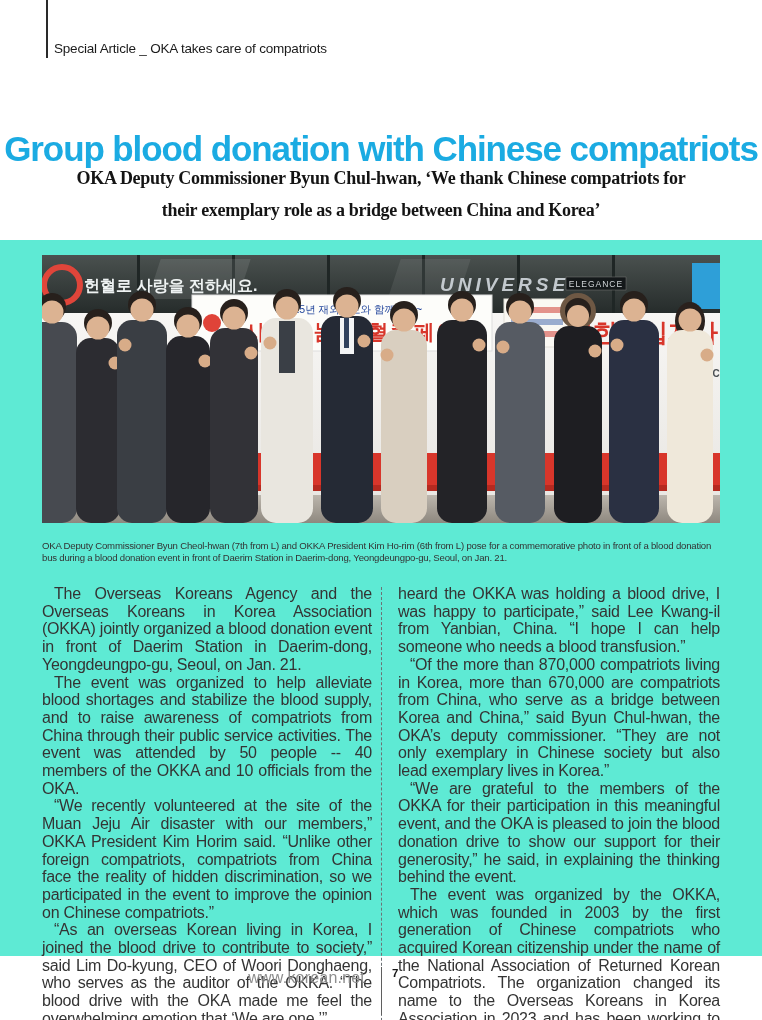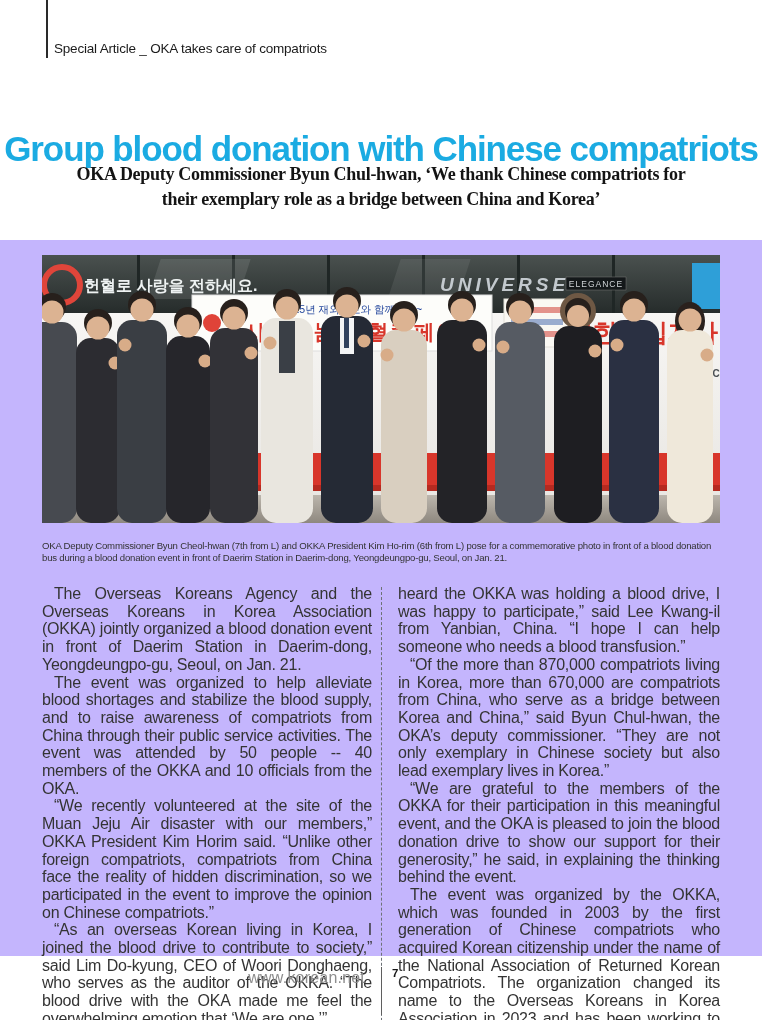--- a/index.html
+++ b/index.html
@@ -7,23 +7,23 @@
     position:relative; width:762px; height:1020px; background:#ffffff;
     font-family:"Liberation Sans", sans-serif; overflow:hidden;
   }
   
   .kicker-rule { position:absolute; left:46px; top:0; width:2px; height:58px; background:#2a2a2a; }
   .kicker { position:absolute; left:54px; top:41px; font-size:13.5px; font-weight:normal; color:#1b1b1b; letter-spacing:-0.2px; }
   
   .title { position:absolute; top:106px; left:0; width:762px; text-align:center;
            font-size:35px; font-weight:bold; color:#1babe2; letter-spacing:-1.1px; }
   .subtitle { position:absolute; top:147px; left:61px; width:640px; text-align:center;
-              font-family:"Liberation Serif", serif; font-size:18px; line-height:25px; color:#141414; letter-spacing:-0.3px; }
-  
-  .panel { position:absolute; top:240px; left:0; width:762px; height:716px; background:#c4b5fd; }
+              font-family:"Liberation Serif", serif; font-size:18px; line-height:32px; color:#141414; letter-spacing:-0.3px; }
+  
+  .panel { position:absolute; top:240px; left:0; width:762px; height:716px; background:#5eead4; }
   .photo { position:absolute; left:42px; top:15px; width:678px; height:268px; display:block; }
   .caption { position:absolute; left:42px; top:290px; width:678px;
              font-size:9.6px; line-height:12.8px; color:#333333; letter-spacing:-0.2px; }
   
   .columns { position:absolute; left:42px; top:345px; width:678px; display:flex; align-items:stretch; }
   .col-left  { width:330px; }
   .col-right { flex:1; }
   .divider { border-left:1px dashed #6d7276; margin:2px 16px 2px 9px; }
   .body-p { margin:0; font-size:16px; line-height:17.7px; text-align:justify;
             color:#343434; letter-spacing:-0.25px; }

